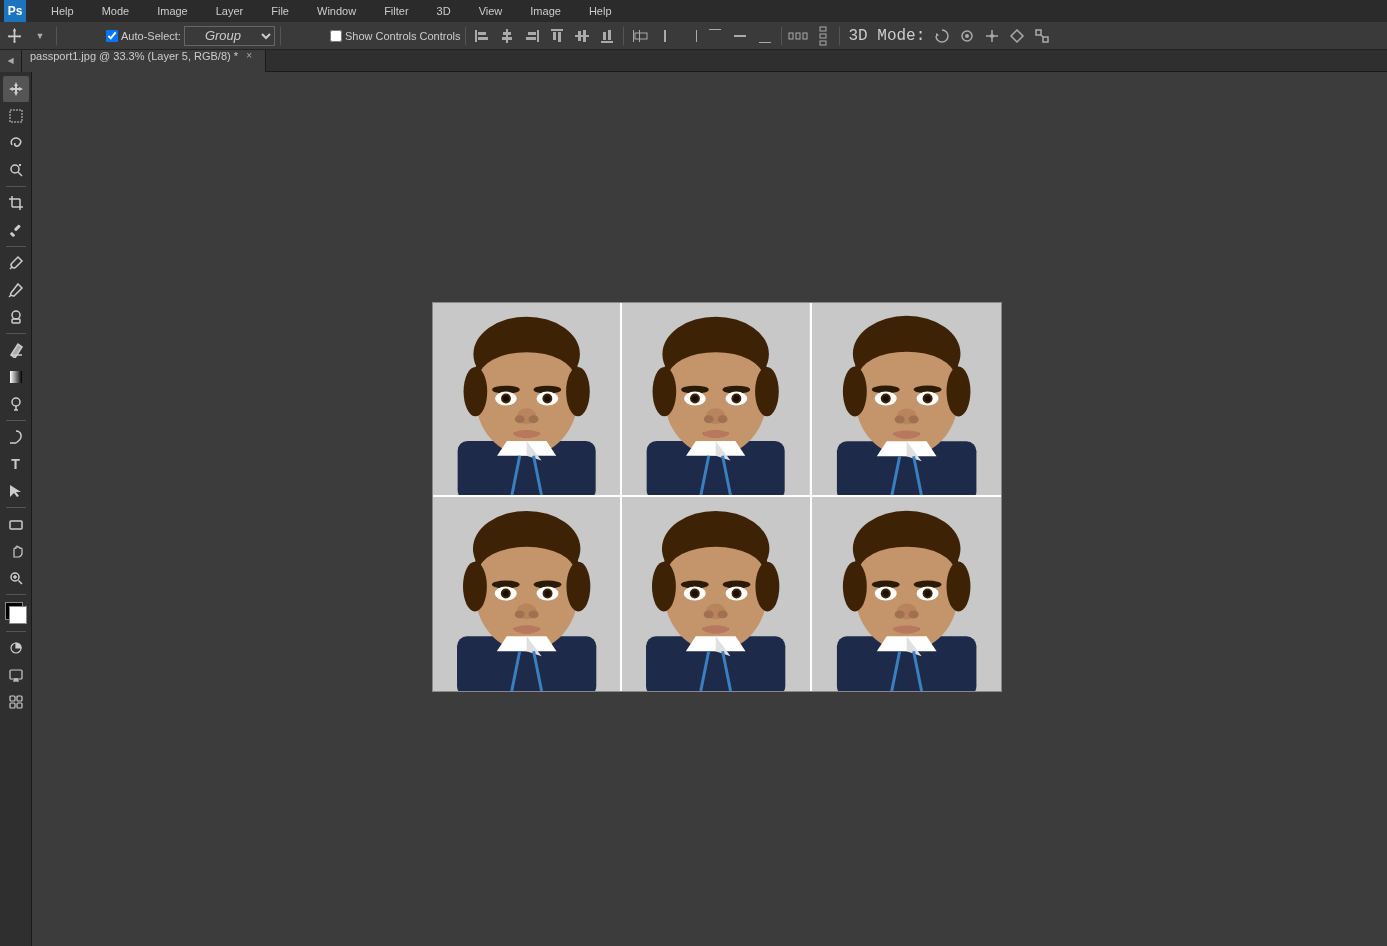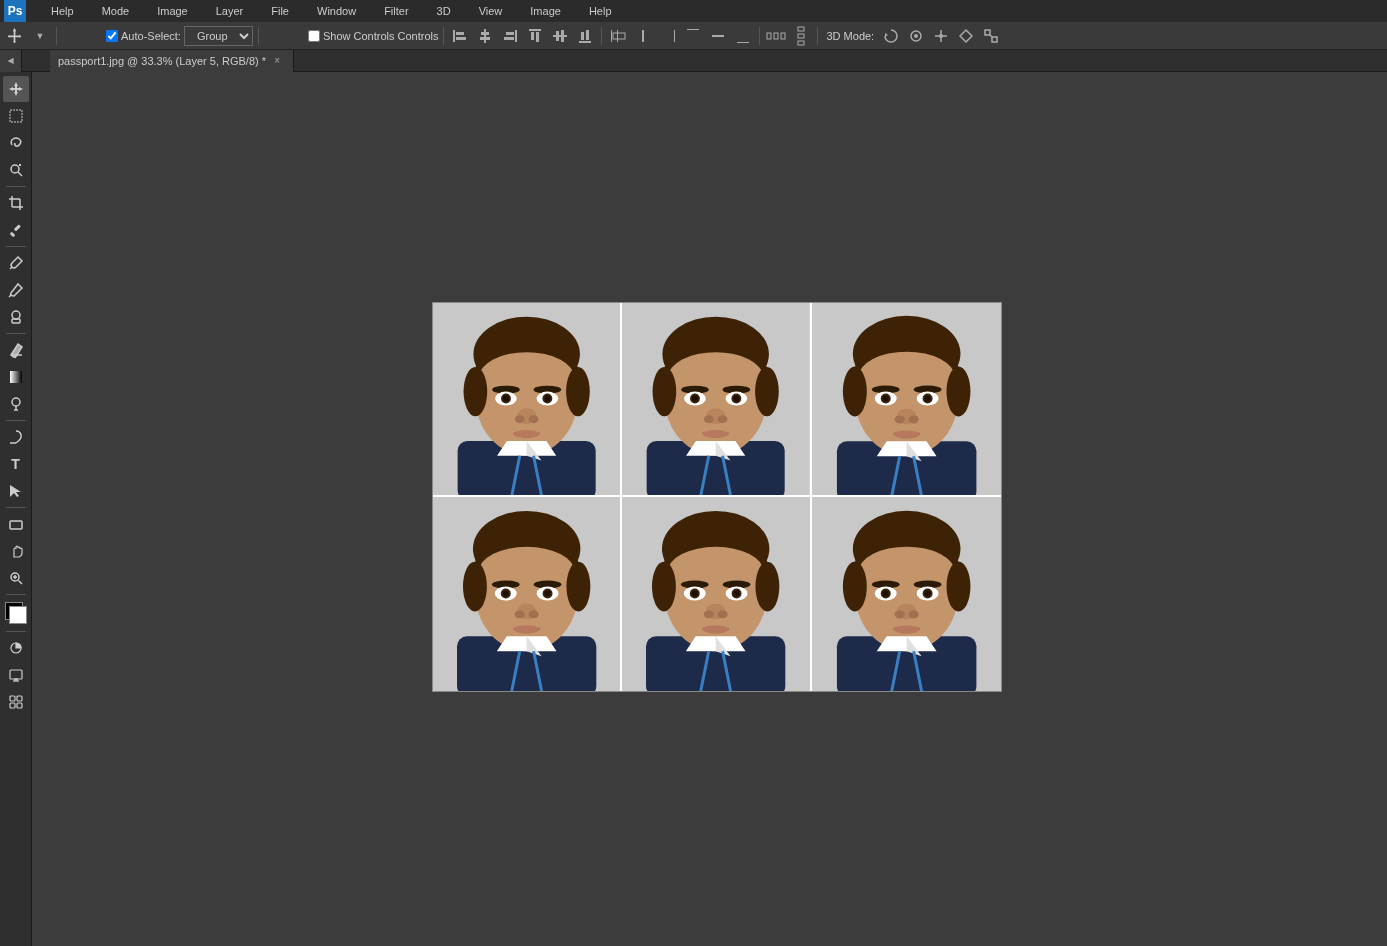--- a/index.html
+++ b/index.html
@@ -70,22 +70,23 @@
       gap: 3px;
       font-size: 11px;
       color: #ccc;
       padding-left: 44px;
     }
     .toolbar-dropdown {
       height: 20px;
       background: #3a3a3a;
       border: 1px solid #666;
       color: #ccc;
-      font-size: 11px;
-      padding: 0 8px;
+      font-size: 13px;
+      padding: 0 16px;
+      font-style: italic;
     }
     .toolbar-icon-btn {
       width: 22px;
       height: 22px;
       background: transparent;
       border: none;
       color: #ccc;
       cursor: pointer;
       display: flex;
       align-items: center;
@@ -113,25 +114,24 @@
       cursor: pointer;
       font-size: 8px;
       color: #aaa;
     }
     .document-tab {
       height: 22px;
       padding: 0 10px 0 8px;
       background: #3c3c3c;
       border-right: 1px solid #1a1a1a;
       display: flex;
-      align-items: center;
+      align-items: flex-start;
       gap: 5px;
       font-size: 11px;
       color: #ccc;
-      margin-left: 28px;
     }
     .tab-close {
       width: 12px;
       height: 12px;
       display: flex;
       align-items: center;
       justify-content: center;
       cursor: pointer;
       font-size: 10px;
       color: #aaa;
@@ -385,21 +385,21 @@
   </div>
   <div class="toolbar-icon-btn">
     <svg width="16" height="22" viewBox="0 0 16 22">
         <rect x="5" y="2" width="6" height="4" fill="none" stroke="#aaa"></rect>
         <rect x="5" y="9" width="6" height="4" fill="none" stroke="#aaa"></rect>
         <rect x="5" y="16" width="6" height="4" fill="none" stroke="#aaa"></rect>
       </svg>
   </div>
   <div class="toolbar-separator"></div>
 
-  <span style="font-size:11px;color:#ccc;padding:0 3px;">3D Mode:</span>
+  <span style="font-size:16px;color:#ccc;padding:0 3px;font-family:Liberation Mono, monospace;">3D Mode:</span>
 
   <div class="toolbar-icon-btn">
     <svg width="16" height="16" viewBox="0 0 16 16">
         <path d="M8 2 A6 6 0 1 1 2 8" stroke="#aaa" fill="none" stroke-width="1.5"></path>
         <polygon points="2,5 2,9 5,7" fill="#aaa"></polygon>
       </svg>
   </div>
   <div class="toolbar-icon-btn">
     <svg width="16" height="16" viewBox="0 0 16 16">
         <circle cx="8" cy="8" r="5" stroke="#aaa" fill="none" stroke-width="1.5"></circle>

